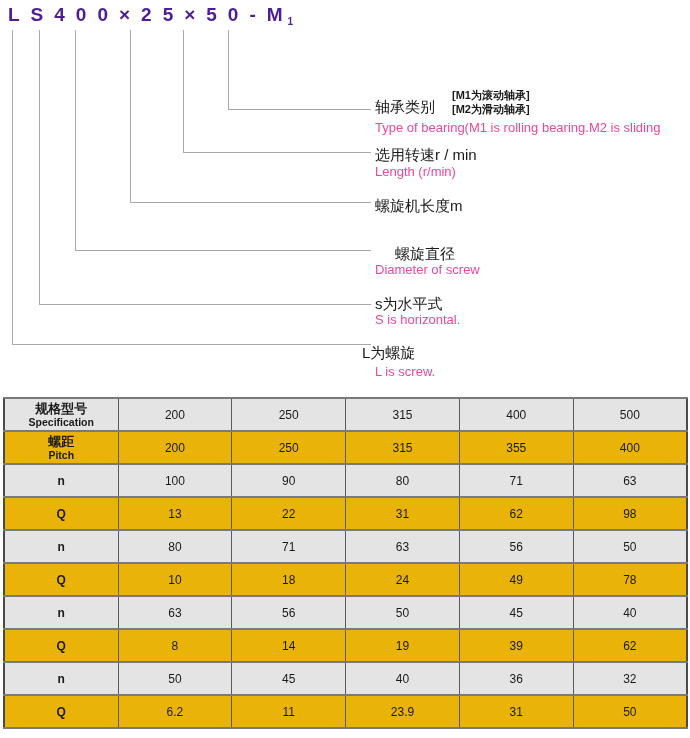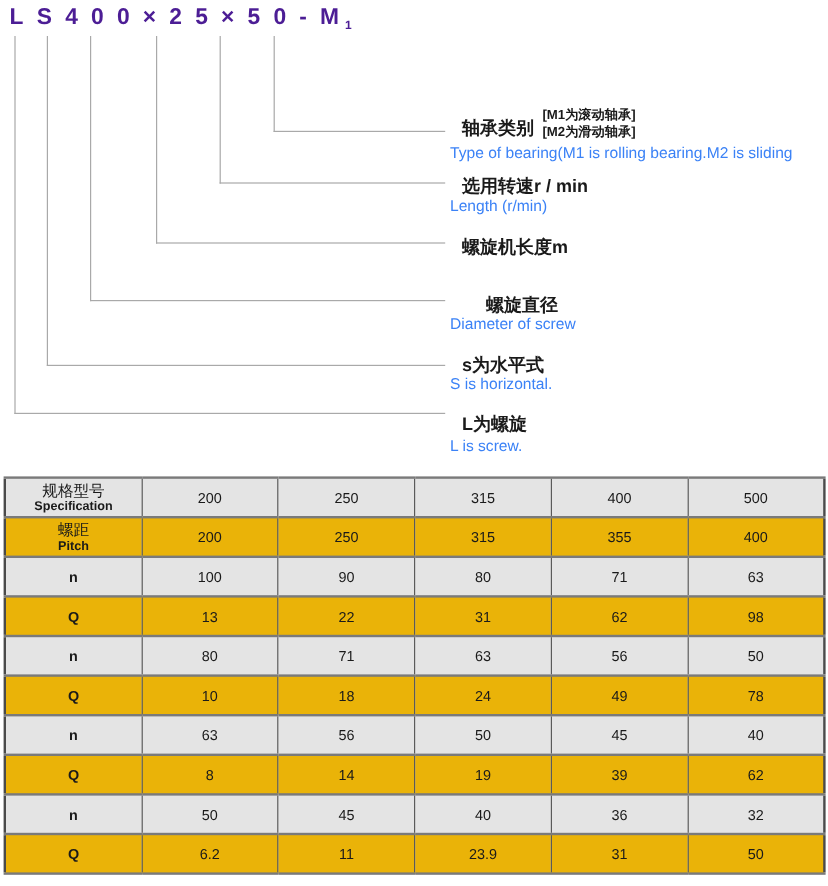--- a/index.html
+++ b/index.html
@@ -29,58 +29,58 @@
   }
   .cl-screw    { left:12px;  width:358px; height:314px; }
   .cl-horiz    { left:39px;  width:331px; height:274px; }
   .cl-diameter { left:75px;  width:295px; height:220px; }
   .cl-length   { left:130px; width:240px; height:172px; }
   .cl-speed    { left:183px; width:187px; height:122px; }
   .cl-bearing  { left:228px; width:142px; height:79px;  }
 
   
   .lab { position:absolute; white-space:nowrap; }
-  .lab-zh { font-size:15px; font-weight:bold; color:#1a1a1a;margin-left:10px; }
-  .lab-en { font-size:13px; font-weight:normal; color:#3b82f6; }
+  .lab-zh { font-size:15px; font-weight:normal; color:#1a1a1a; }
+  .lab-en { font-size:13px; font-weight:normal; color:#ec4899; }
   .lab-note { font-size:11px; font-weight:bold; color:#1a1a1a; }
 
   .p-bear-zh   { left:375px; top:98px; }
   .p-bear-n1   { left:452px; top:88px;text-align:center; }
   .p-bear-n2   { left:452px; top:102px; }
   .p-bear-en   { left:375px; top:120px; }
   .p-speed-zh  { left:375px; top:146px; }
   .p-speed-en  { left:375px; top:164px; }
   .p-len-zh    { left:375px; top:197px; }
   .p-len-en    { left:375px; top:214px; }
   .p-diam-zh   { left:395px; top:245px; }
   .p-diam-en   { left:375px; top:262px; }
   .p-horiz-zh  { left:375px; top:295px; }
   .p-horiz-en  { left:375px; top:312px; }
-  .p-screw-zh  { left:375px; top:344px; }
+  .p-screw-zh  { left:362px; top:344px; }
   .p-screw-en  { left:375px; top:364px; }
 
   
   .spec-table {
     position:absolute; left:3px; top:397px;
     width:685px; border-collapse:collapse; table-layout:fixed;
     border:2px solid #4a4a4a;
   }
   .spec-table td {
     border-left:1px solid #5a5a5a;
     border-right:1px solid #5a5a5a;
     border-top:2px solid #7a7a7a;
     border-bottom:2px solid #7a7a7a;
     height:29px; padding:1px 2px;
     text-align:center; vertical-align:middle;
     font-size:12px; color:#1a1a1a;
   }
   .spec-table col.c-label { width:114px; }
   .row-gray td { background:#e4e4e4; }
   .row-white td { background:#eab308; }
-  .lbl-zh { font-size:13px; font-weight:normal; line-height:14px; }
+  .lbl-zh { font-size:13px; font-weight:bold; line-height:14px; }
   .lbl-en { font-size:10.5px; font-weight:bold; line-height:12px; }
   .lbl-letter { font-size:13px; font-weight:bold; }
 </style>
 </head>
 <body>
 
 <div class="page">
 
   <div class="model-code">
     <span>LS400×25×50-M</span><span class="model-sub">1</span>

